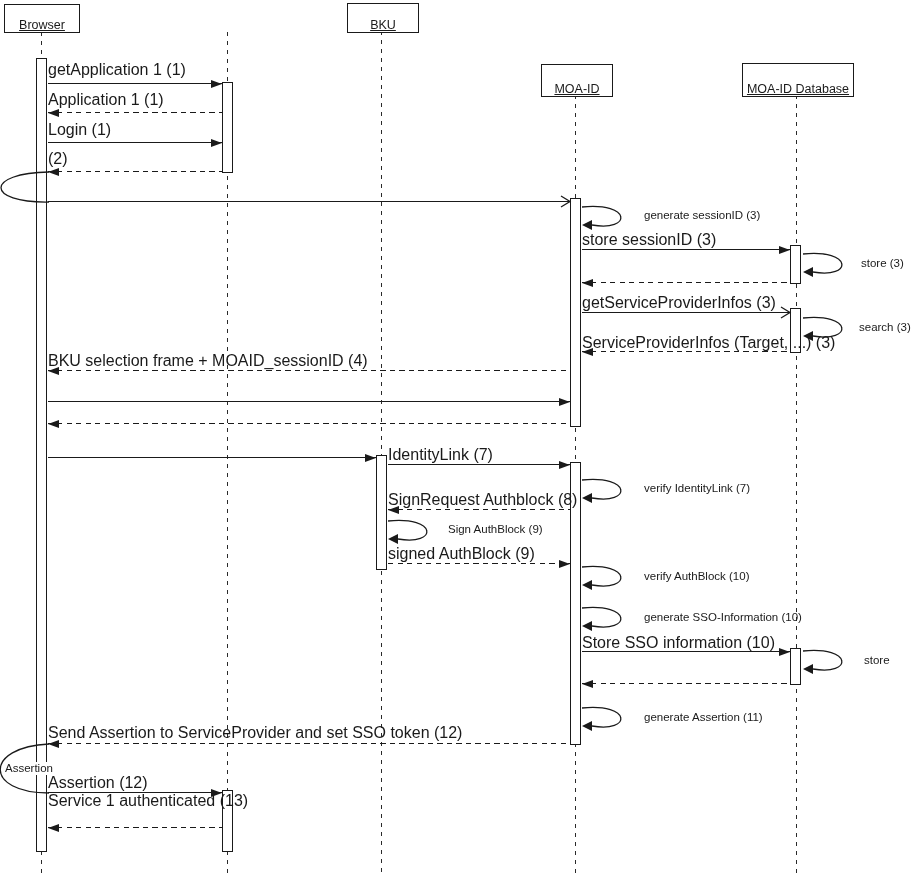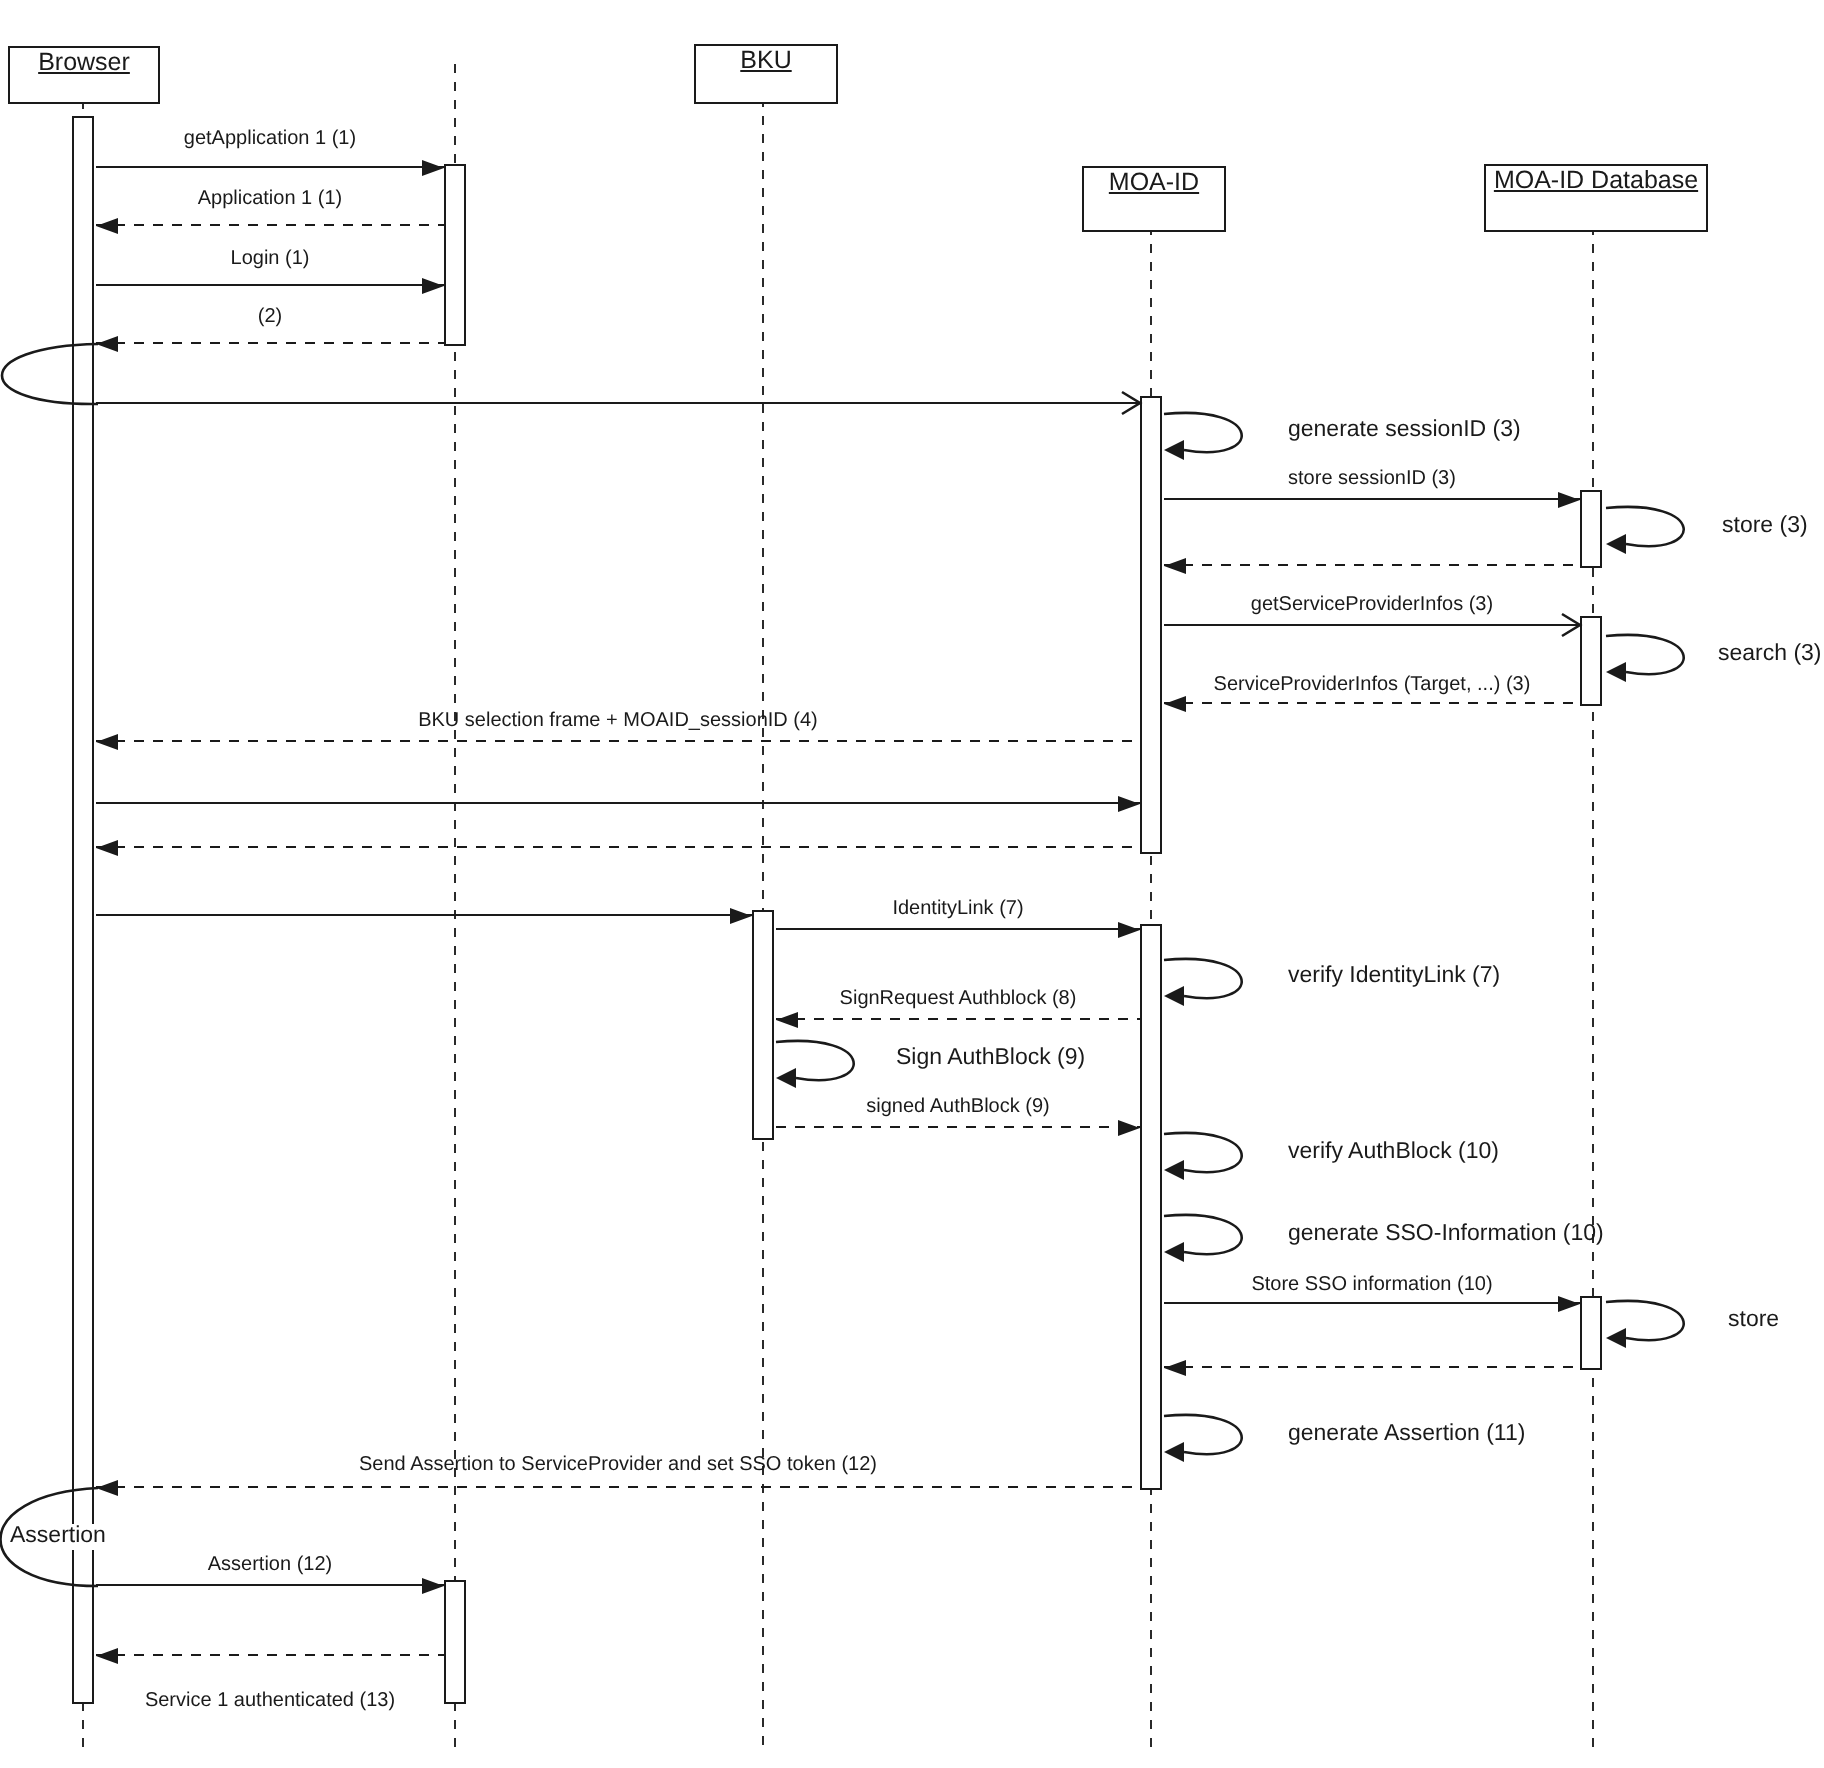--- a/index.html
+++ b/index.html
@@ -5,33 +5,33 @@
   html,body{margin:0;padding:0;background:#fff;}
   #stage{
     position:relative;width:912px;height:884px;background:#fff;overflow:hidden;
     font-family:"Liberation Sans",sans-serif;color:#1a1a1a;
   }
   
   .vdash{position:absolute;width:1.4px;
     background:repeating-linear-gradient(180deg,#2a2a2a 0 4.5px,transparent 4.5px 9px);}
   
   .actor{position:absolute;border:1.4px solid #1a1a1a;background:#fff;
-    display:flex;align-items:flex-start;justify-content:center;margin-top:19px;}
+    display:flex;align-items:flex-end;justify-content:center;}
   .aname{font-size:12.5px;text-decoration:underline;white-space:nowrap;}
   
   .act{position:absolute;width:11px;border:1.3px solid #1a1a1a;background:#fff;box-sizing:border-box;}
   
   .line{position:absolute;height:1.4px;background:#1a1a1a;}
   .line.dashed{background:repeating-linear-gradient(90deg,#1a1a1a 0 5px,transparent 5px 9.5px);}
   
   .head{position:absolute;width:0;height:0;}
   .head.r{border-left:11px solid #1a1a1a;border-top:4.5px solid transparent;border-bottom:4.5px solid transparent;}
   .head.l{border-right:11px solid #1a1a1a;border-top:4.5px solid transparent;border-bottom:4.5px solid transparent;}
   
-  .mlbl{position:absolute;text-align:center;font-size:10px;line-height:13px;white-space:nowrap;}
+  .mlbl{position:absolute;font-size:16px;line-height:13px;white-space:nowrap;}
   .llbl{position:absolute;text-align:left;font-size:11.5px;line-height:13px;white-space:nowrap;}
   svg{position:absolute;overflow:visible;}
 </style>
 </head>
 <body>
 
 <div id="stage">
 
   <div class="vdash" style="left:41px;top:32px;height:845px"></div>
   <div class="vdash" style="left:227px;top:32px;height:845px"></div>
@@ -141,21 +141,21 @@
   <div class="head l" style="left:582px;top:679.5px"></div>
 
   <div class="mlbl" style="left:48px;top:726px;width:522px">Send Assertion to ServiceProvider and set SSO token (12)</div>
   <div class="line dashed" style="left:48px;top:743px;width:522px"></div>
   <div class="head l" style="left:48px;top:739.5px"></div>
 
   <div class="mlbl" style="left:48px;top:776px;width:174px">Assertion (12)</div>
   <div class="line" style="left:48px;top:792px;width:174px"></div>
   <div class="head r" style="left:211px;top:788.5px"></div>
 
-  <div class="mlbl" style="left:48px;top:844px;width:174px">Service 1 authenticated (13)</div>
+  <div class="mlbl" style="left:48px;top:794px;width:174px">Service 1 authenticated (13)</div>
   <div class="line dashed" style="left:48px;top:827px;width:174px"></div>
   <div class="head l" style="left:48px;top:823.5px"></div>
 
   <svg style="left:582px;top:204px" width="56" height="27">
     <path d="M0,3 C50,-2 50,28 10,21" fill="none" stroke="#1a1a1a" stroke-width="1.3"></path>
       <polygon points="0,21 10,16 10,26" fill="#1a1a1a"></polygon>
   </svg>
   <div class="llbl" style="left:644px;top:209px">generate sessionID  (3)</div>
 
   <svg style="left:803px;top:251px" width="56" height="27">

